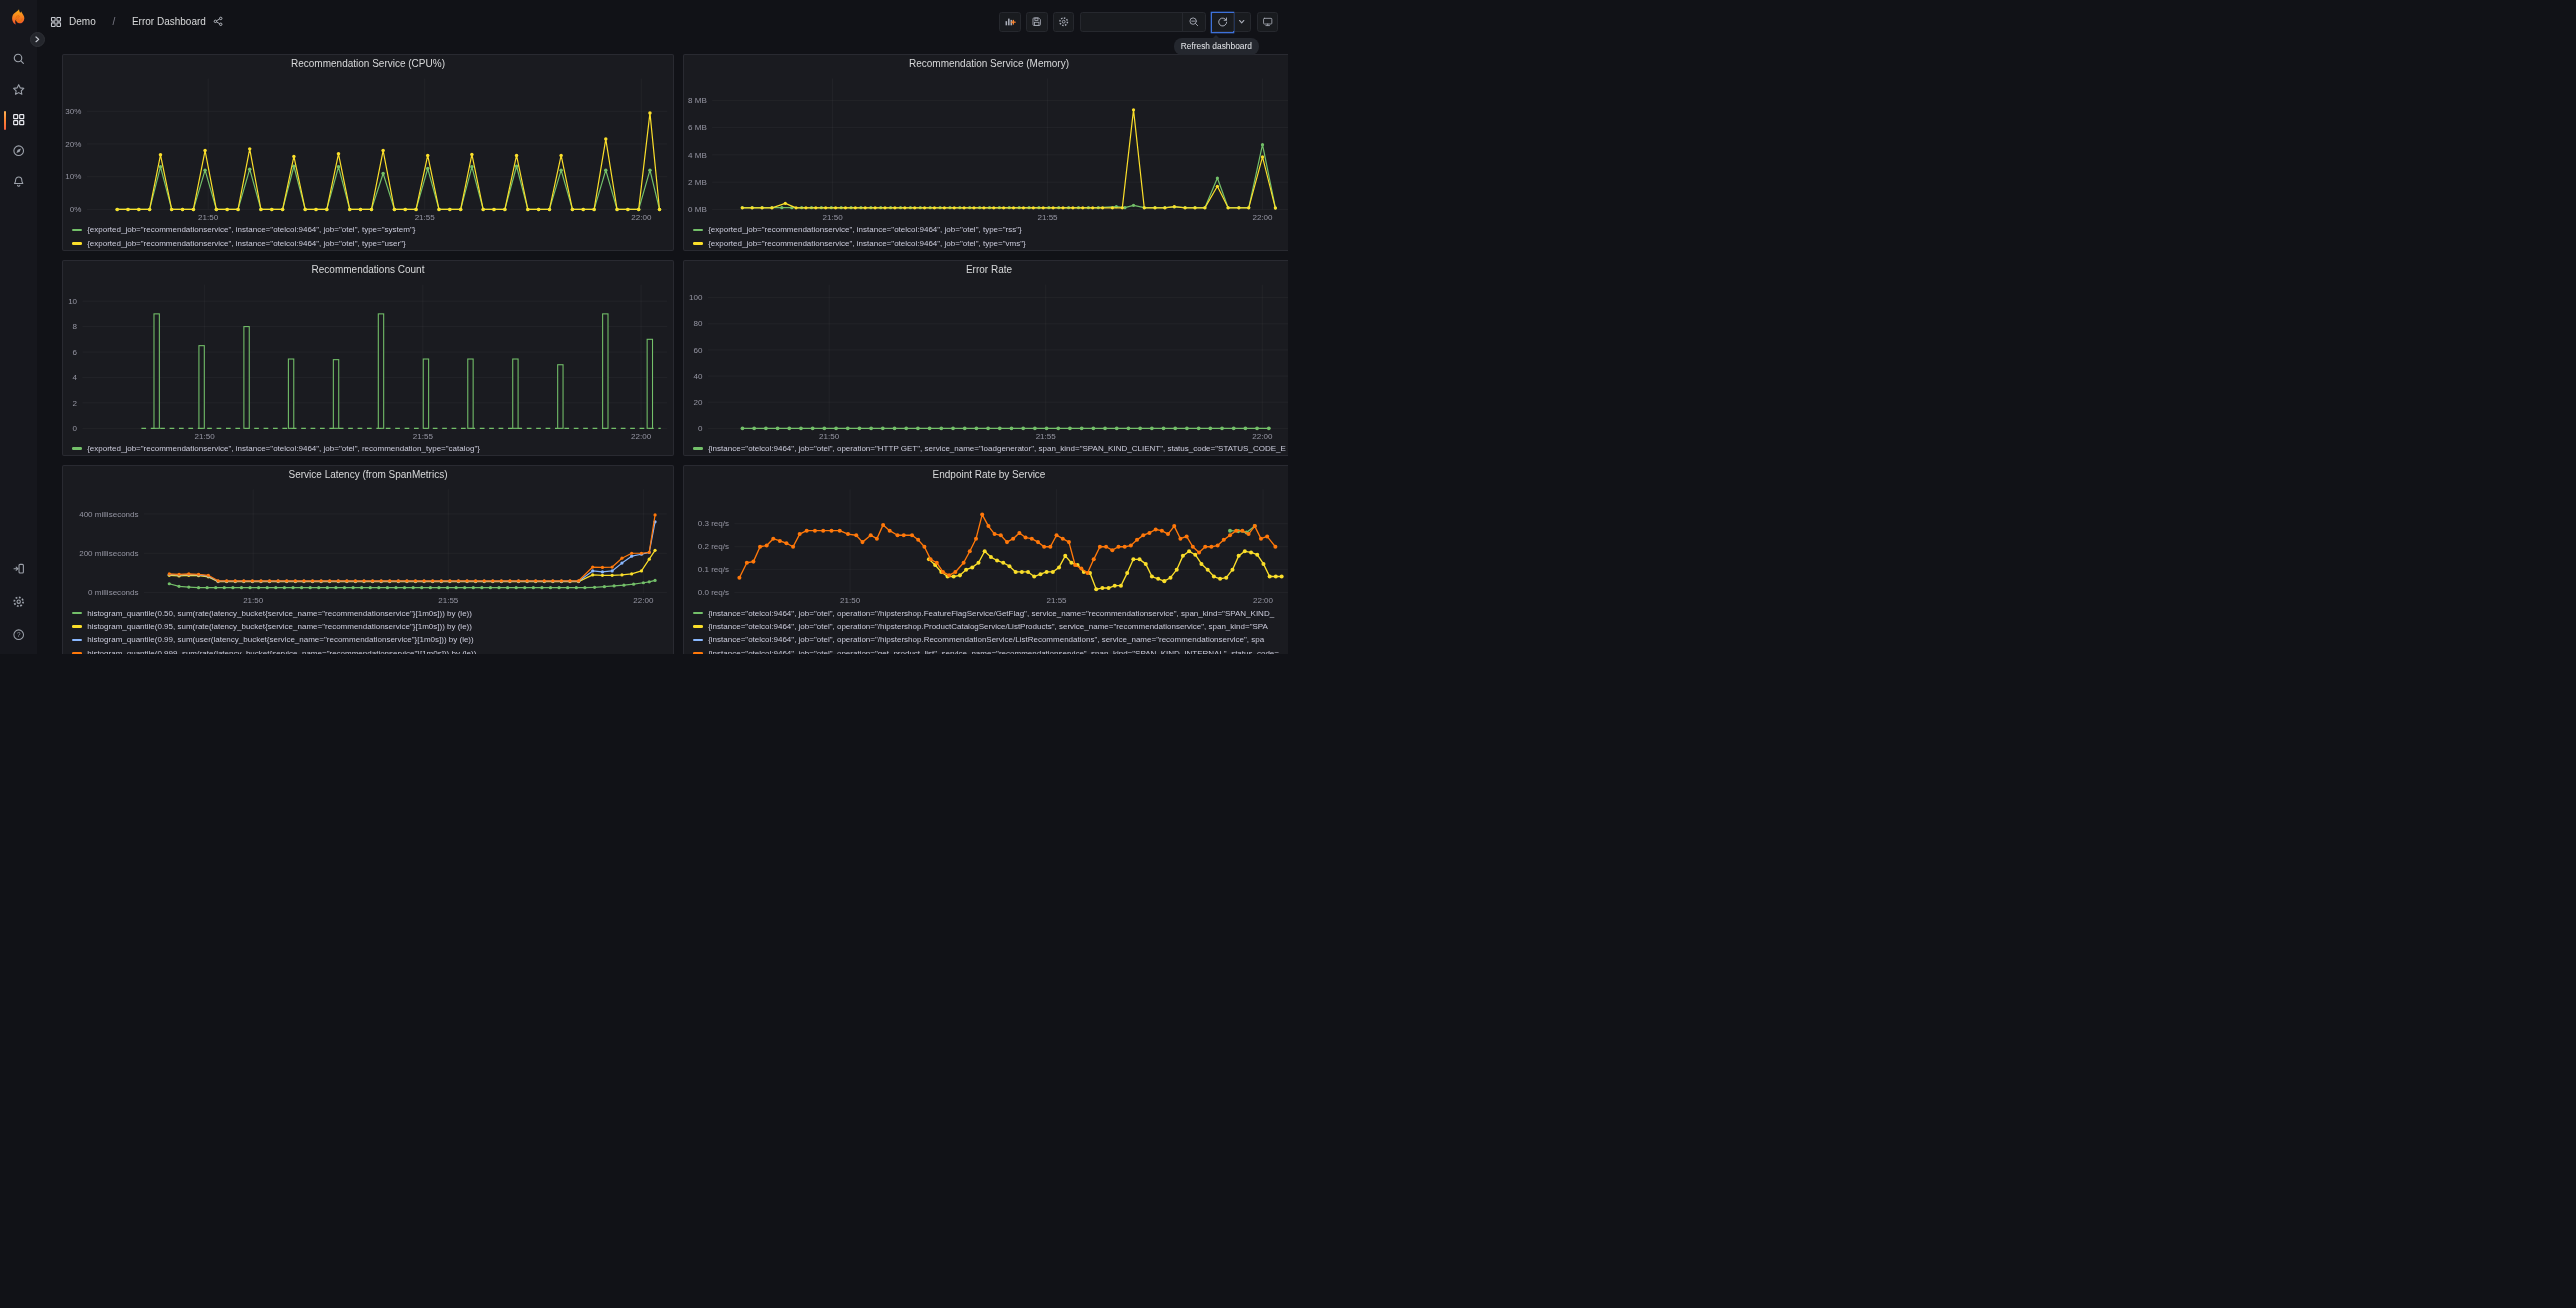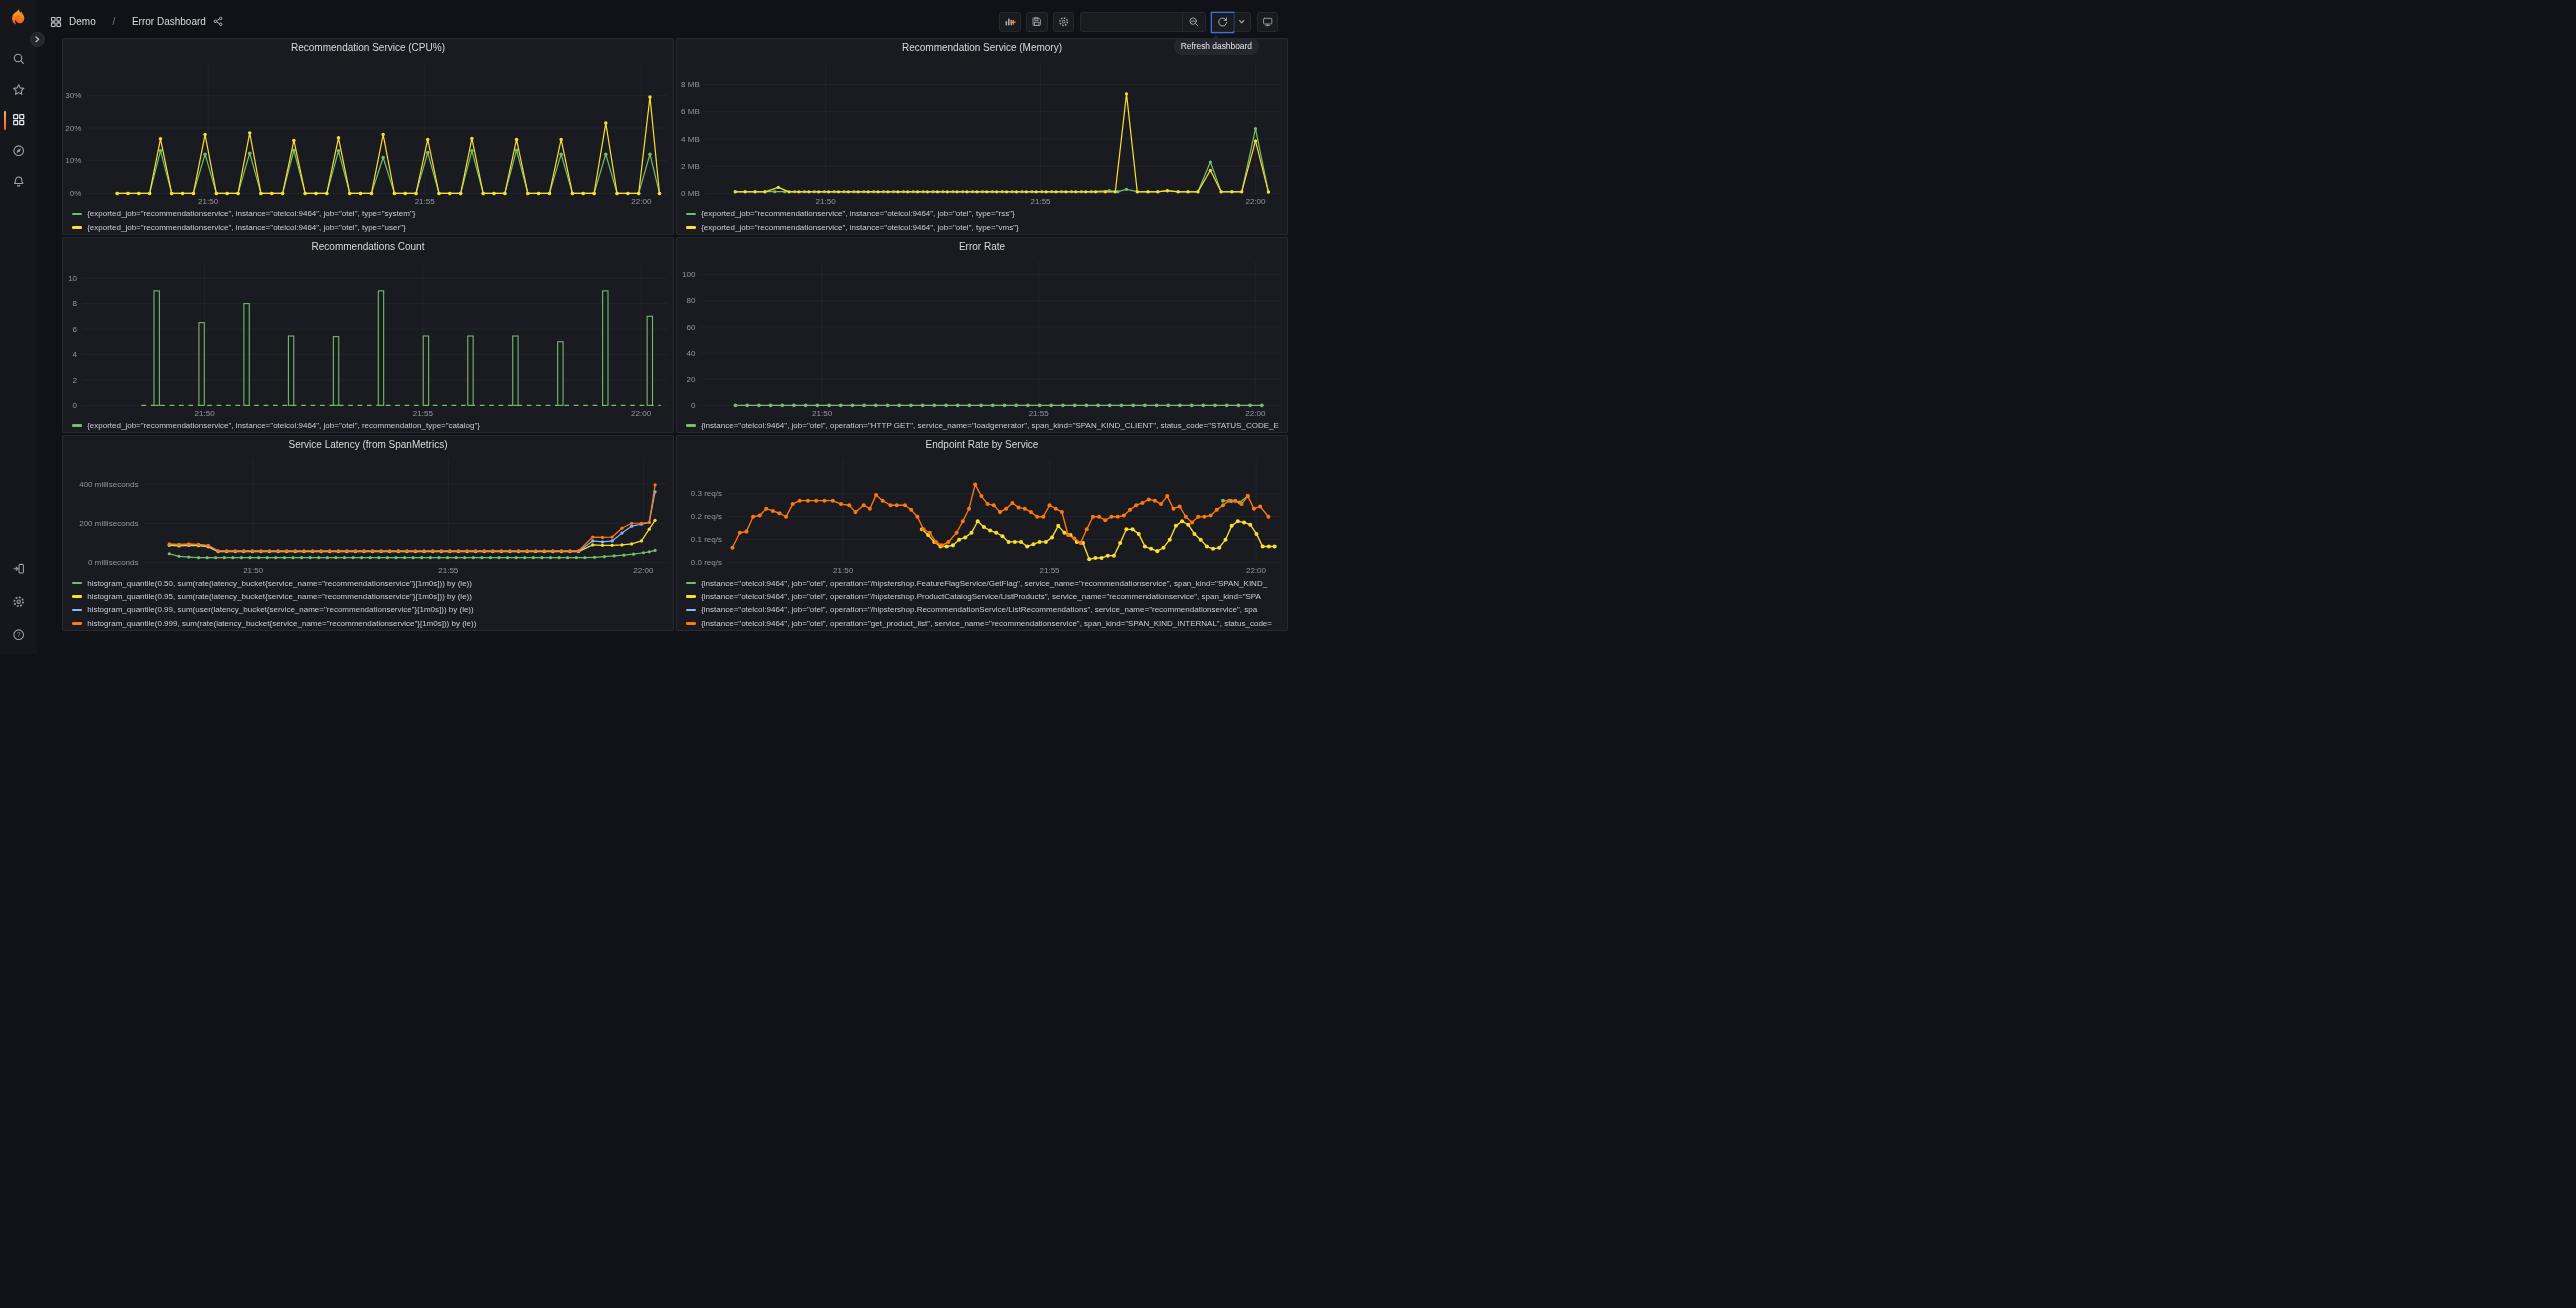--- a/index.html
+++ b/index.html
@@ -60,23 +60,23 @@
     background:#24272E; color:#E6E8EC; font-size:8.4px;
     padding:3.4px 6.7px; border-radius:8px; white-space:nowrap;
   }
   .tooltip .arrow {
     position:absolute; top:-3.4px; left:50%; margin-left:-3.4px;
     width:0; height:0; border-left:3.4px solid transparent; border-right:3.4px solid transparent;
     border-bottom:3.4px solid #24272E;
   }
   
   .grid {
-    position:absolute; left:50px; top:38px;
+    position:absolute; left:50px; top:54px;
     display:grid; grid-template-columns:612px 612px; grid-template-rows:197px 196px 196px;
-    gap:2px;
+    gap:9px;
     padding-left:12px;
   }
   .panel {
     background:#1A1B20; border:0.7px solid rgba(204,204,220,0.09); border-radius:2px;
     display:flex; flex-direction:column; overflow:hidden;
   }
   .ptitle {
     height:17.5px; line-height:17.5px; text-align:center; font-size:10px; font-weight:500;
     color:#D8D9DA; flex:0 0 auto; cursor:pointer; white-space:nowrap; overflow:hidden;
   }

